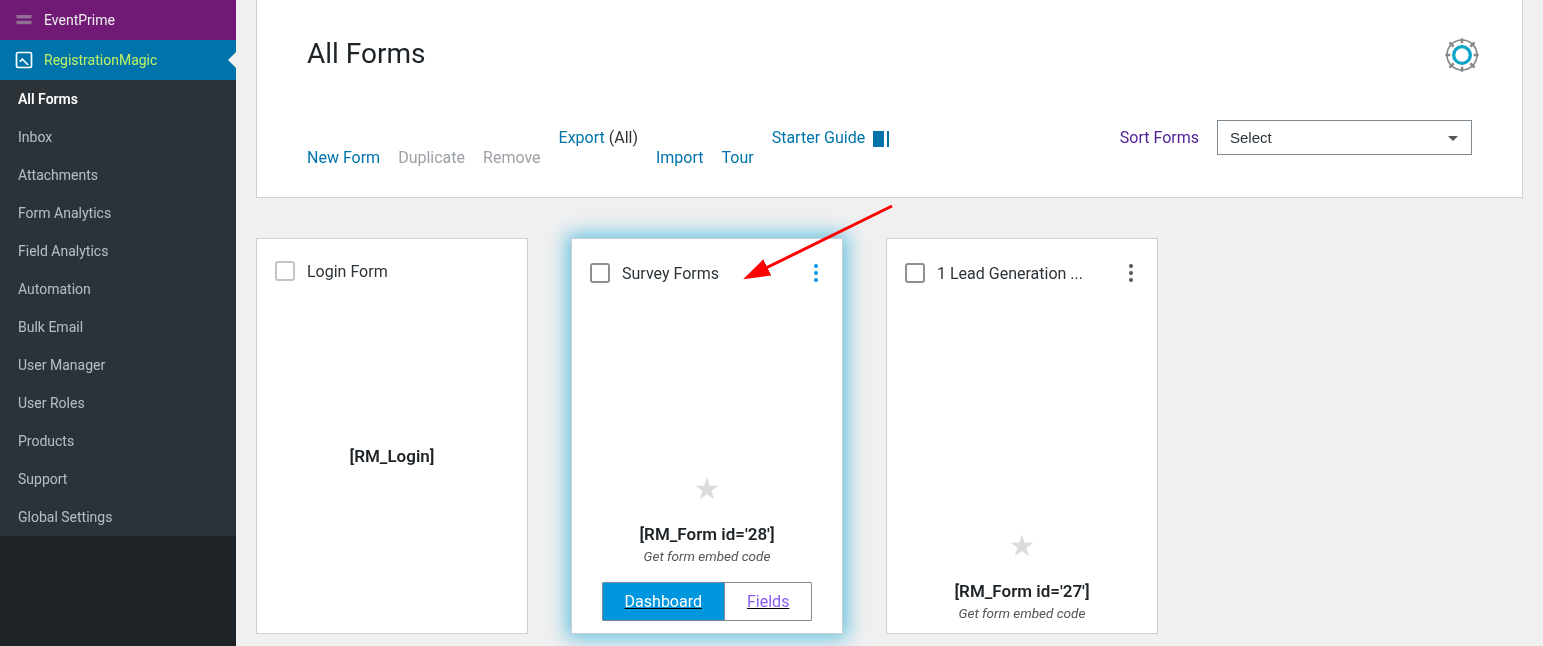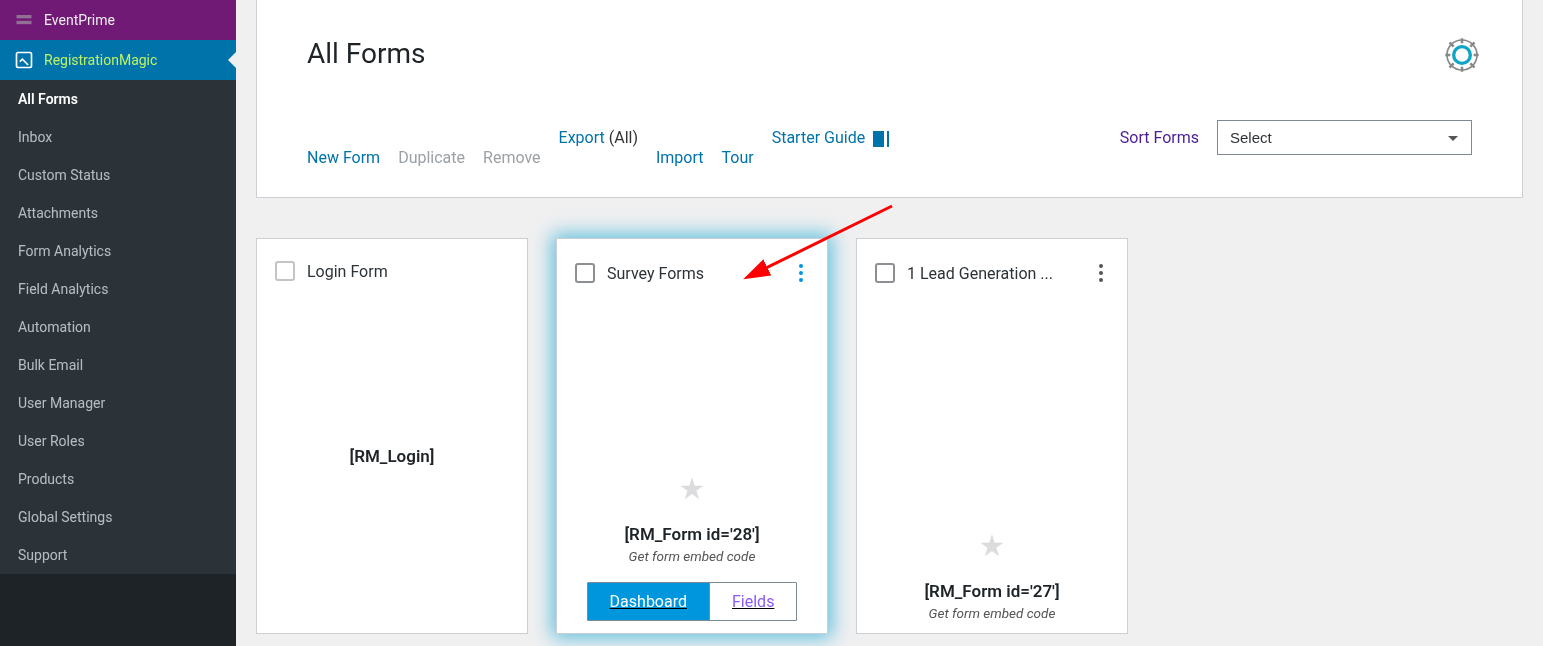--- a/index.html
+++ b/index.html
@@ -125,21 +125,21 @@
   top: 50%;
   margin-top: -2px;
   border: 5px solid transparent;
   border-top-color: #555;
   pointer-events: none;
 }
 
 
 .cards {
   display: flex;
-  gap: 28px;
+  gap: 43px;
   margin-top: 40px;
 }
 .card {
   width: 272px;
   height: 396px;
   background: #fff;
   border: 1px solid #ccd0d4;
   position: relative;
   display: flex;
   flex-direction: column;
@@ -263,31 +263,30 @@
   </div>
   <div class="sidebar-item plugin active">
     <svg class="plugin-icon" viewBox="0 0 24 24">
         <rect x="3" y="3" width="18" height="18" rx="2" fill="none" stroke="#fff" stroke-width="2"></rect>
         <path d="M7 14 L10 11 L17 18" stroke="#fff" stroke-width="2" fill="none"></path>
       </svg>
     <span>RegistrationMagic</span>
   </div>
   <div class="sidebar-sub current"><span>All Forms</span></div>
   <div class="sidebar-sub"><span>Inbox</span></div>
-  <div class="sidebar-sub"><span>Custom Status</span></div>
   <div class="sidebar-sub"><span>Attachments</span></div>
   <div class="sidebar-sub"><span>Form Analytics</span></div>
   <div class="sidebar-sub"><span>Field Analytics</span></div>
   <div class="sidebar-sub"><span>Automation</span></div>
   <div class="sidebar-sub"><span>Bulk Email</span></div>
   <div class="sidebar-sub"><span>User Manager</span></div>
   <div class="sidebar-sub"><span>User Roles</span></div>
   <div class="sidebar-sub"><span>Products</span></div>
+  <div class="sidebar-sub"><span>Support</span></div>
   <div class="sidebar-sub"><span>Global Settings</span></div>
-  <div class="sidebar-sub"><span>Support</span></div>
 </div>
 
 <div class="main">
 
   <div class="panel">
     <h1>All Forms</h1>
 
     <svg class="gear-icon" viewBox="0 0 48 48">
       <circle cx="24" cy="24" r="10" fill="none" stroke="#0ea5c6" stroke-width="4"></circle>
       <g stroke="#888" stroke-width="3">

